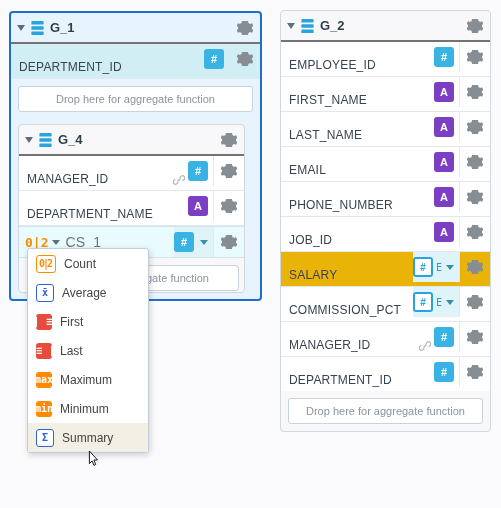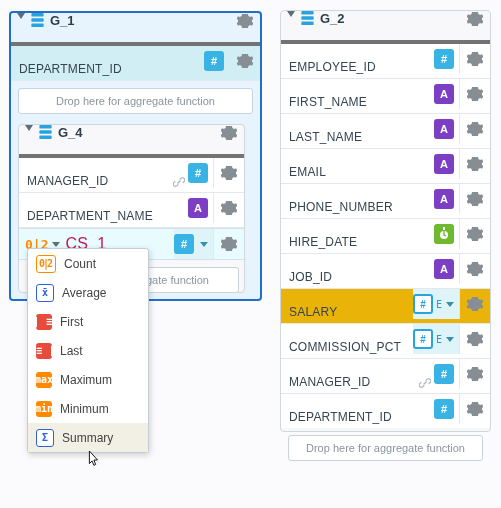--- a/index.html
+++ b/index.html
@@ -3,21 +3,21 @@
 <meta charset="utf-8">
 <style>
   html,body{margin:0;padding:0;background:#fbfbfd;font-family:"Segoe UI",Arial,sans-serif;font-size:12px;color:#444}
   .stage{position:relative;width:501px;height:508px}
   .group{position:absolute;border:1px solid #d0d7dd;border-radius:4px;background:#f8f8fa}
   .group.sel{border:2px solid #1f6fc8;background:#e8f4fd}
   .g1{left:9px;top:11px;width:249px;height:286px}
   .g2{left:280px;top:10px;width:209px;height:420px}
   .g4{left:18px;top:124px;width:225px;height:167px}
   .group.inner{background:#f8f8fa}
-  .ghead{display:flex;height:29px;border-bottom:4px solid #737373}
+  .ghead{display:flex;align-items:center;height:29px;border-bottom:2px solid #737373}
   .tgl{width:0;height:0;border-left:4px solid transparent;border-right:4px solid transparent;border-top:6px solid #5e6e78;margin:0 6px;flex:0 0 auto}
   .dbicon{width:13px;height:14px;display:block;flex:0 0 auto;margin-right:6px}
   .dbicon .b{fill:#29a3dd}
   .gtitle{flex:1;font-weight:bold;font-size:13px;color:#2d3e4a}
   .gear{width:16px;height:16px;flex:0 0 auto;margin:0 7px;display:block}
   .gear path{fill:#868d93}
   .row{display:flex;align-items:flex-end;height:30px;border-bottom:1px solid #e2e8ee;background:#fff;padding:0 0 4px 8px}
   .row.sel{background:#d1eef4}
   .row.hi{background:#eab308}
   .row:last-of-type{border-bottom:none}
@@ -31,21 +31,21 @@
   .tbox-wrap{position:relative;display:flex;align-items:center;flex:0 0 auto;height:30px;padding-right:2px}
   .tbox-wrap.hasdrop{background:#dff4f9}
   .dropar{width:0;height:0;border-left:4px solid transparent;border-right:4px solid transparent;border-top:5px solid #388fa8;margin-left:3px;margin-right:3px}
   .typebox.tf{color:#29a3dd;background:#fff;border:2px solid #29a3dd;width:16px;height:16px;font-size:10px}
   .gearcell{width:30px;display:flex;align-items:center;justify-content:center;flex:0 0 auto;border-left:1px solid #e2e8ee;height:100%}
   .drop{margin:7px;height:24px;border:1px solid #c9d3da;border-radius:3px;background:#fff;color:#8a959e;font-size:11px;display:flex;align-items:center;justify-content:center;overflow:hidden;white-space:nowrap}
   .drop.trunc{justify-content:flex-start;padding-left:6px}
   .csrow{display:flex;align-items:center;height:30px;background:#e8fbff;border-top:1px solid #d2e4ea;border-bottom:1px solid #d2e4ea;padding-left:6px}
   .csicon{color:#ff8a00;font-size:13px;font-weight:bold;margin-right:4px;font-family:monospace}
   .csar{width:0;height:0;border-left:4px solid transparent;border-right:4px solid transparent;border-top:5px solid #5e6e78;margin-right:5px}
-  .cstxt{flex:1;font-size:16px;color:#be185d;letter-spacing:.2px}
+  .cstxt{flex:1;font-size:14px;color:#737373;letter-spacing:.2px}
   .menu{position:absolute;left:27px;top:248px;width:120px;background:#fff;border:1px solid #c3cdd5;border-radius:3px;box-shadow:1px 2px 6px rgba(0,0,0,.18);z-index:10;font-size:12px}
   .mitem{display:flex;align-items:center;height:29px;padding:0 8px;cursor:default}
   .mitem.hover{background:#f2efe4}
   .mico{width:16px;height:16px;border-radius:3px;margin-right:8px;display:flex;align-items:center;justify-content:center;font-size:10px;color:#fff;font-weight:bold;font-family:monospace}
   .mi-count{border:1px solid #ff8a00;color:#ff8a00;background:#fff;letter-spacing:-2px;padding-right:2px}
   .mi-avg{border:1.5px solid #2e63d6;color:#2e63d6;background:#fff}
   .mi-first{background:#e64b3b}
   .mi-last{background:#e64b3b}
   .mi-max{background:#ff8a00}
   .mi-min{background:#ff8a00}
@@ -208,37 +208,20 @@
           <span class="tbox-wrap">
             <span class="typebox tstr">A</span>
           </span>
           <span class="gearcell">
             <svg class="gear" viewBox="0 0 16 16">
               <path d="M8 5a3 3 0 100 6 3 3 0 000-6zm7 3a7 7 0 00-.1-1l1.6-1.2-1.5-2.6-1.9.7a6 6 0 00-1.7-1L11 1H5l-.4 2a6 6 0 00-1.7 1l-1.9-.7L-.5 5.8 1.1 7a7 7 0 000 2L-.5 10.2l1.5 2.6 1.9-.7a6 6 0 001.7 1L5 15h6l.4-2a6 6 0 001.7-1l1.9.7 1.5-2.6L14.9 9A7 7 0 0015 8z"></path>
             </svg>
           </span>
         </div>
         <div class="row">
-          <span class="rlabel">HIRE_DATE</span>
-          <span class="tbox-wrap">
-            <span class="typebox tdate">
-              <svg viewBox="0 0 12 14">
-                <circle cx="6" cy="8" r="4" fill="#fff"></circle>
-                <path d="M6 4v4l2 1" stroke="#6fb92e" stroke-width="1.3" fill="none"></path>
-                <rect x="5" y="0" width="2" height="3" fill="#fff"></rect>
-              </svg>
-            </span>
-          </span>
-          <span class="gearcell">
-            <svg class="gear" viewBox="0 0 16 16">
-              <path d="M8 5a3 3 0 100 6 3 3 0 000-6zm7 3a7 7 0 00-.1-1l1.6-1.2-1.5-2.6-1.9.7a6 6 0 00-1.7-1L11 1H5l-.4 2a6 6 0 00-1.7 1l-1.9-.7L-.5 5.8 1.1 7a7 7 0 000 2L-.5 10.2l1.5 2.6 1.9-.7a6 6 0 001.7 1L5 15h6l.4-2a6 6 0 001.7-1l1.9.7 1.5-2.6L14.9 9A7 7 0 0015 8z"></path>
-            </svg>
-          </span>
-        </div>
-        <div class="row">
           <span class="rlabel">JOB_ID</span>
           <span class="tbox-wrap">
             <span class="typebox tstr">A</span>
           </span>
           <span class="gearcell">
             <svg class="gear" viewBox="0 0 16 16">
               <path d="M8 5a3 3 0 100 6 3 3 0 000-6zm7 3a7 7 0 00-.1-1l1.6-1.2-1.5-2.6-1.9.7a6 6 0 00-1.7-1L11 1H5l-.4 2a6 6 0 00-1.7 1l-1.9-.7L-.5 5.8 1.1 7a7 7 0 000 2L-.5 10.2l1.5 2.6 1.9-.7a6 6 0 001.7 1L5 15h6l.4-2a6 6 0 001.7-1l1.9.7 1.5-2.6L14.9 9A7 7 0 0015 8z"></path>
             </svg>
           </span>
         </div>

